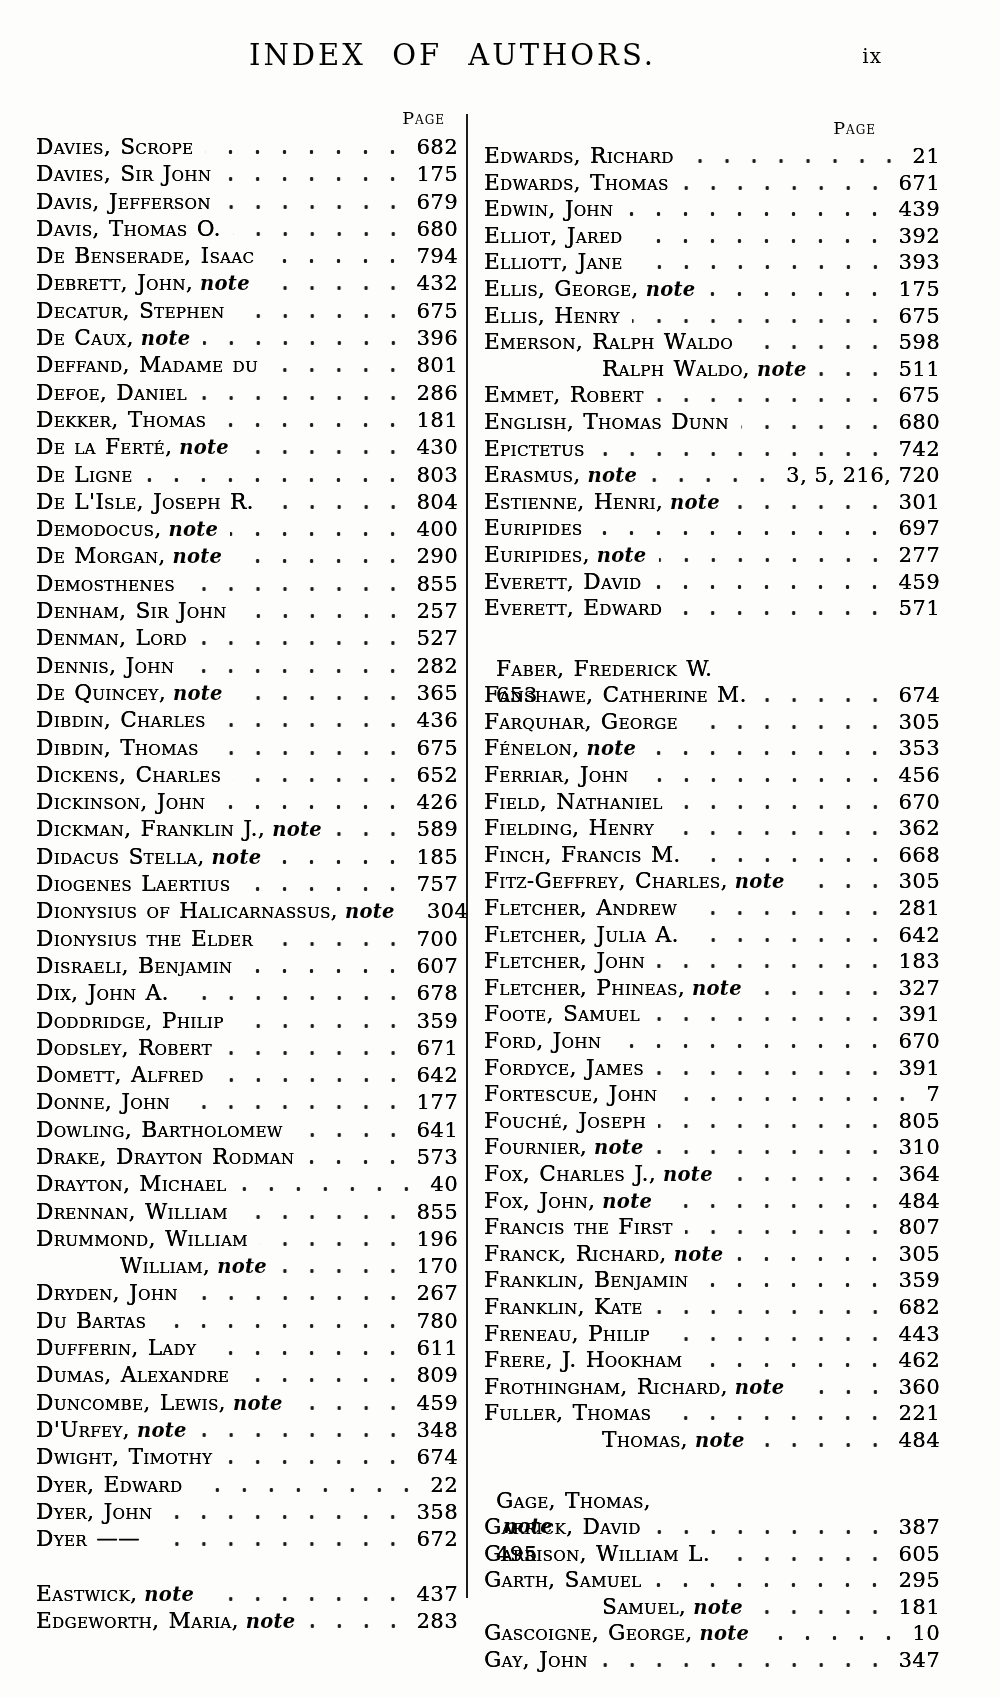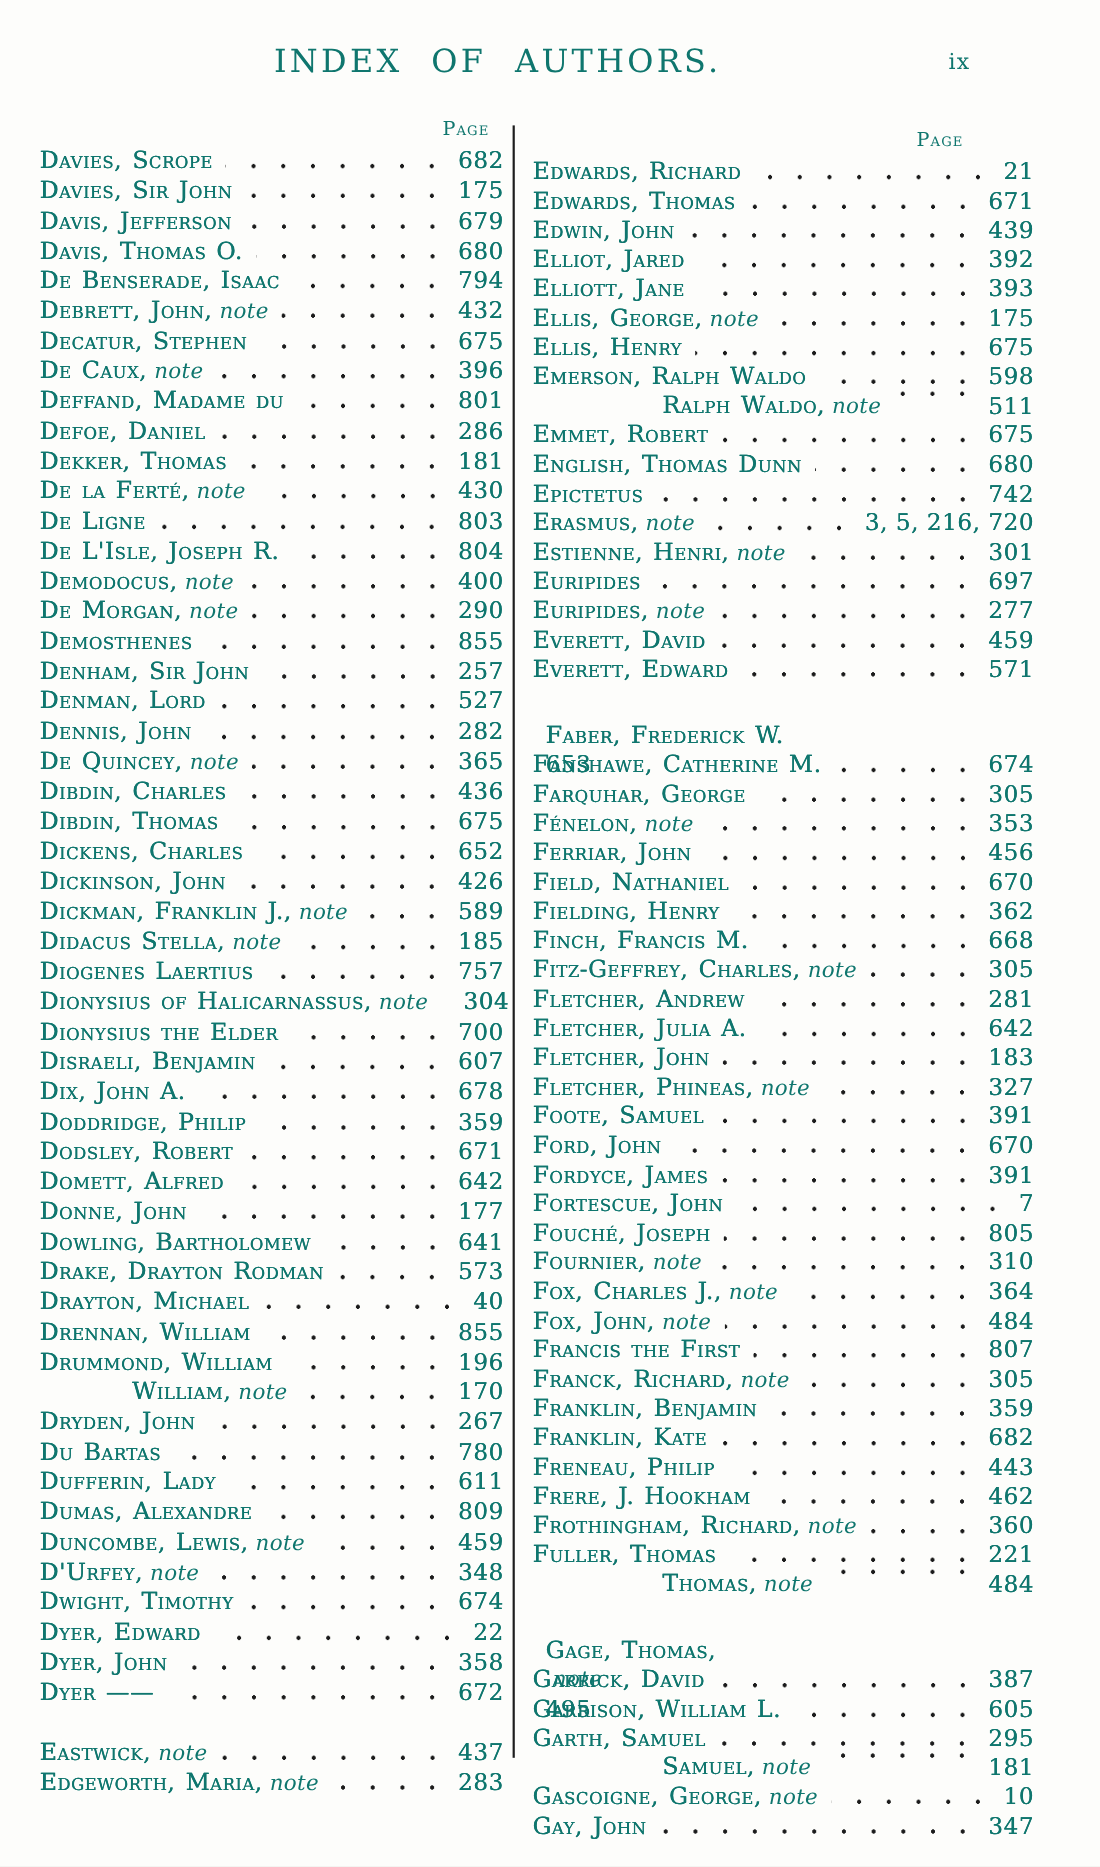--- a/index.html
+++ b/index.html
@@ -2,21 +2,21 @@
 <html><head>
 <meta charset="utf-8">
 <style>
   html, body { margin: 0; padding: 0; background: #e8e8e4; }
   .sheet {
     position: relative;
     width: 1000px;
     height: 1697px;
     margin: 0 auto;
     background: #fdfdfb;
-    color: #0f766e;
+    color: #000000;
     font-family: "DejaVu Serif", "Liberation Serif", serif;
     overflow: hidden;
   }
   .running-title {
     position: absolute;
     top: 38px;
     left: 0;
     right: 95px;
     text-align: center;
     font-size: 29px;
@@ -57,32 +57,33 @@
   .row {
     display: flex;
     align-items: baseline;
     white-space: nowrap;
   }
   .col0 .row { height: 27.3px; line-height: 27.3px; }
   .col1 .row { height: 26.6px; line-height: 26.6px; }
   .col0 .group-start { margin-top: 27.3px; }
   .col1 .group-start { margin-top: 34px; flex-direction: column; }
   .col0 .indent { margin-left: 84px; }
-  .col1 .indent { margin-left: 118px; align-items: flex-end; }
+  .col1 .indent { margin-left: 118px; }
   .name {
     font-variant: small-caps;
     font-size: 21.5px;
     letter-spacing: 0.4px;
     word-spacing: 2px;
     text-shadow: 0.25px 0 0 currentColor;
   }
   .note {
     font-style: italic;
     font-size: 19.5px;
     letter-spacing: 0.3px;
+    font-weight: bold;
   }
   .leader {
     flex: 1 1 auto;
     min-width: 10px;
     align-self: baseline;
     height: 4px;
     margin: 0 10px 0 12px;
     background-image: radial-gradient(circle at 50% 50%, #1b1b1b 1.7px, rgba(0,0,0,0) 2.1px);
     background-size: 27px 4px;
     background-repeat: repeat-x;

